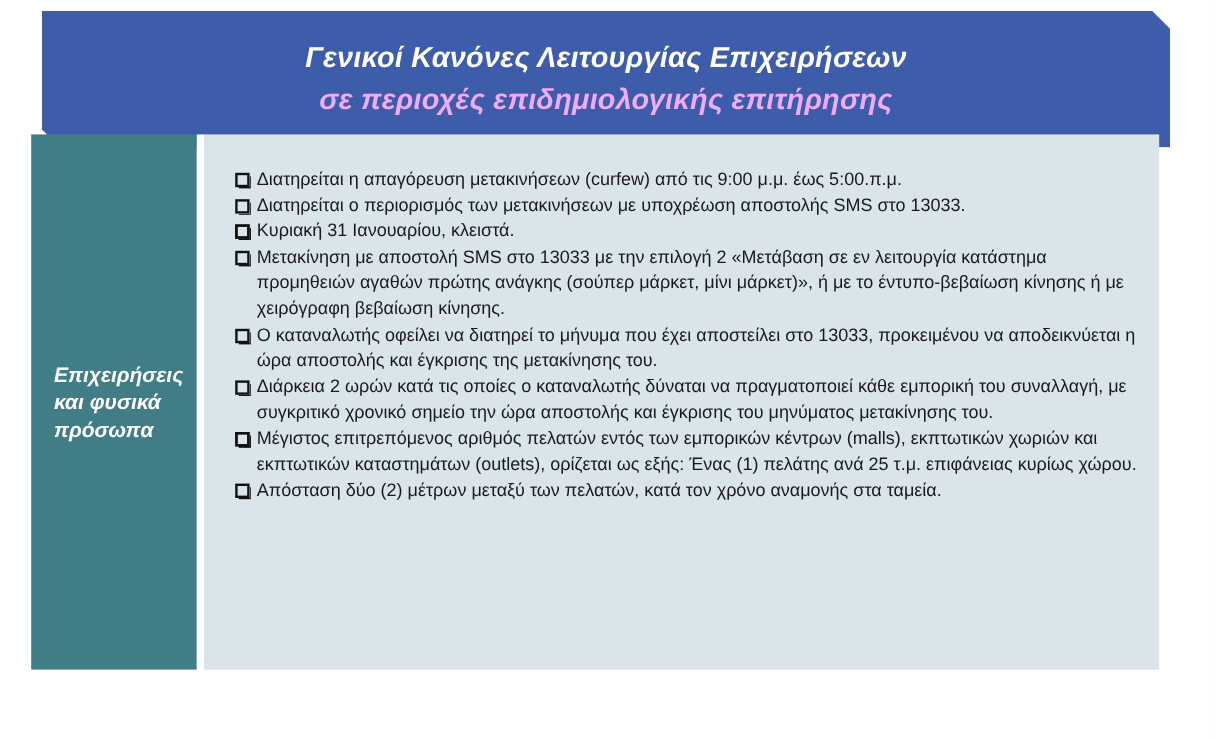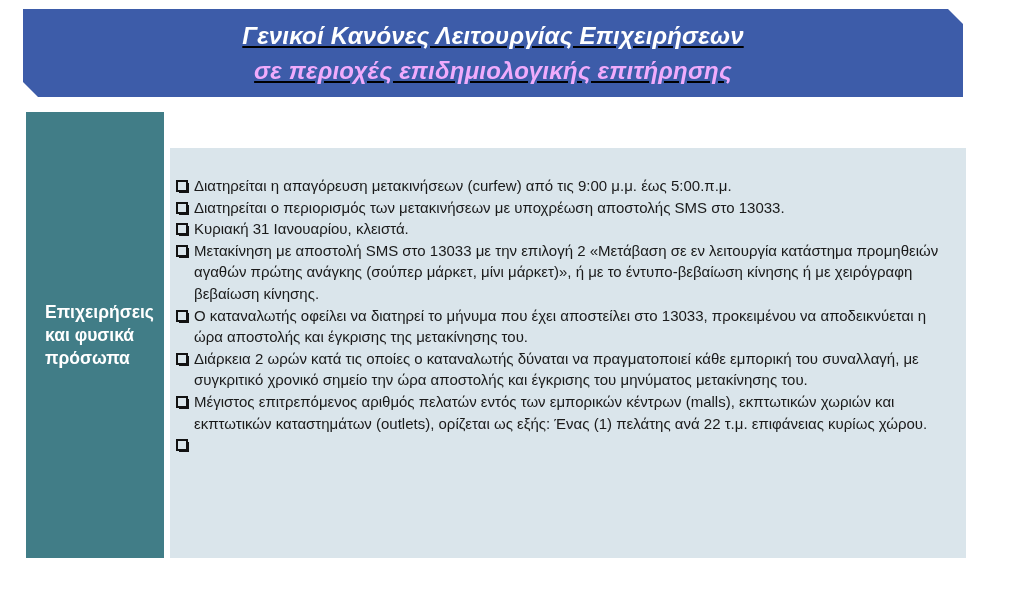--- a/index.html
+++ b/index.html
@@ -12,31 +12,30 @@
     width: 1013px;
     height: 616px;
     background: #ffffff;
     overflow: hidden;
     font-family: "Liberation Sans", sans-serif;
   }
 
   
   .banner {
     position: absolute;
-    left: 23px;
+    left: 35px;
     top: 9px;
     width: 940px;
-    height: 88px;
+    height: 114px;
     background: #3D5CA9;
     clip-path: polygon(0 0, calc(100% - 15px) 0, 100% 15px, 100% 100%, 15px 100%, 0 calc(100% - 15px));
     display: flex;
     flex-direction: column;
     align-items: center;
     justify-content: center;
-    text-decoration: underline;
   }
   .banner-line {
     color: #ffffff;
     font-size: 24px;
     font-weight: bold;
     font-style: italic;
     line-height: 35px;
     text-align: center;
     letter-spacing: 0.2px;
     white-space: nowrap;
@@ -68,22 +67,21 @@
   }
   .col-divider {
     width: 6px;
     flex: 0 0 6px;
     background: #ffffff;
   }
   .content-cell {
     flex: 1 1 auto;
     background: #DAE5EB;
     box-sizing: border-box;
-    padding: 27px 16px 0 4px;
-    margin-top: 36px;
+    padding: 27px 16px 0 24px;
   }
 
   
   ul.rules {
     list-style: none;
     margin: 0;
     padding: 0;
     font-size: 15px;
     line-height: 21.6px;
     color: #1a1a1a;
@@ -111,33 +109,33 @@
 <body>
 
 <div class="stage">
 
   <div class="banner" style="background: rgb(61, 92, 169);">
     <div class="banner-line" style="color: rgb(255, 255, 255);">Γενικοί Κανόνες Λειτουργίας Επιχειρήσεων</div>
     <div class="banner-line" style="color: #f0abfc;">σε περιοχές επιδημιολογικής επιτήρησης</div>
   </div>
 
   <div class="rules-table">
-    <div class="sidebar-cell" style="background: rgb(65, 125, 135);">
+    <div class="sidebar-cell" style="background: rgb(65, 125, 135); font-style: italic;">
       <div class="sidebar-label" style="color: rgb(255, 255, 255);">Επιχειρήσεις και φυσικά πρόσωπα</div>
     </div>
     <div class="col-divider"></div>
     <div class="content-cell" style="background: rgb(218, 229, 235);">
       <ul class="rules" id="rules-list" style="color: rgb(26, 26, 26);">
           <li><span class="bullet"></span><span>Διατηρείται η απαγόρευση μετακινήσεων (curfew) από τις 9:00 μ.μ. έως 5:00.π.μ.</span></li>
           <li><span class="bullet"></span><span>Διατηρείται ο περιορισμός των μετακινήσεων με υποχρέωση αποστολής SMS στο 13033.</span></li>
           <li><span class="bullet"></span></li>
           <li><span class="bullet"></span><span>Κυριακή 31 Ιανουαρίου, κλειστά.</span></li>
           <li><span class="bullet"></span><span>Μετακίνηση με αποστολή SMS στο 13033 με την επιλογή 2 «Μετάβαση σε εν λειτουργία κατάστημα προμηθειών αγαθών πρώτης ανάγκης (σούπερ μάρκετ, μίνι μάρκετ)», ή με το έντυπο-βεβαίωση κίνησης ή με χειρόγραφη βεβαίωση κίνησης.</span></li>
           <li><span class="bullet"></span><span>Ο καταναλωτής οφείλει να διατηρεί το μήνυμα που έχει αποστείλει στο 13033, προκειμένου να αποδεικνύεται η ώρα αποστολής και έγκρισης της μετακίνησης του.</span></li>
           <li><span class="bullet"></span><strong>Διάρκεια 2 ωρών</strong><span> κατά τις οποίες ο καταναλωτής δύναται να πραγματοποιεί κάθε εμπορική του συναλλαγή, με συγκριτικό χρονικό σημείο την ώρα αποστολής και έγκρισης του μηνύματος μετακίνησης του.</span></li>
           <li><span class="bullet"></span></li>
-          <li><span class="bullet"></span><span>Μέγιστος επιτρεπόμενος αριθμός πελατών εντός των εμπορικών κέντρων (malls), εκπτωτικών χωριών και εκπτωτικών καταστημάτων (outlets), ορίζεται ως εξής: Ένας (1) πελάτης ανά 22 τ.μ. επιφάνειας κυρίως χώρου.</span></li>
-          <li><span class="bullet"></span></li>
+          <li><span class="bullet"></span><span>Μέγιστος επιτρεπόμενος αριθμός πελατών εντός των εμπορικών κέντρων (malls), εκπτωτικών χωριών και εκπτωτικών καταστημάτων (outlets), ορίζεται ως εξής: Ένας (1) πελάτης ανά 25 τ.μ. επιφάνειας κυρίως χώρου.</span></li>
+          <li><span class="bullet"></span><span>Απόσταση δύο (2) μέτρων μεταξύ των πελατών, κατά τον χρόνο αναμονής στα ταμεία.</span></li>
         </ul>
     </div>
   </div>
 
 </div>
 
 </body></html>

